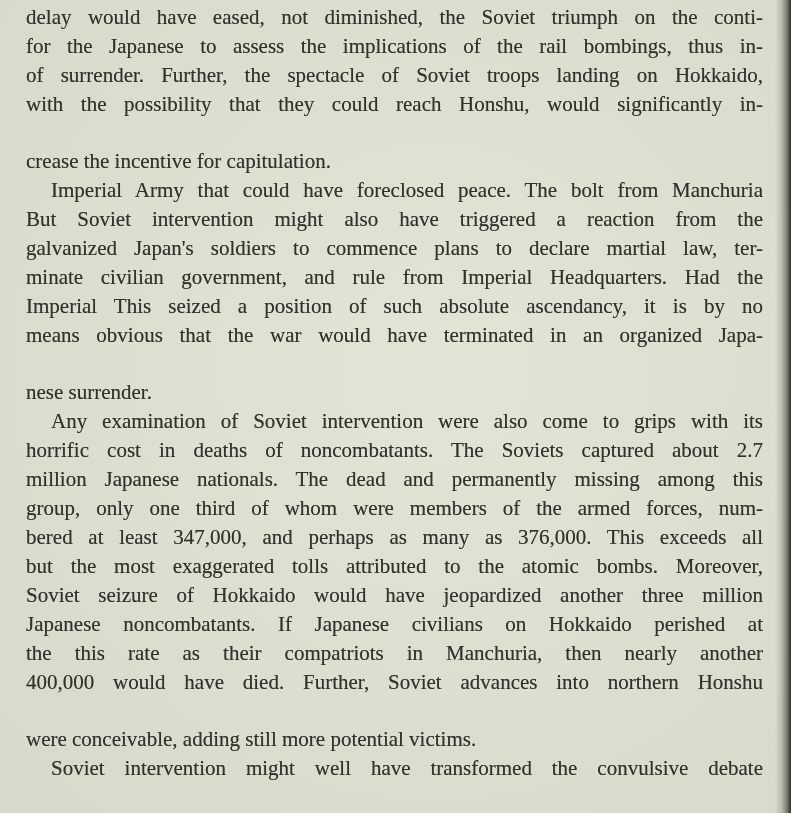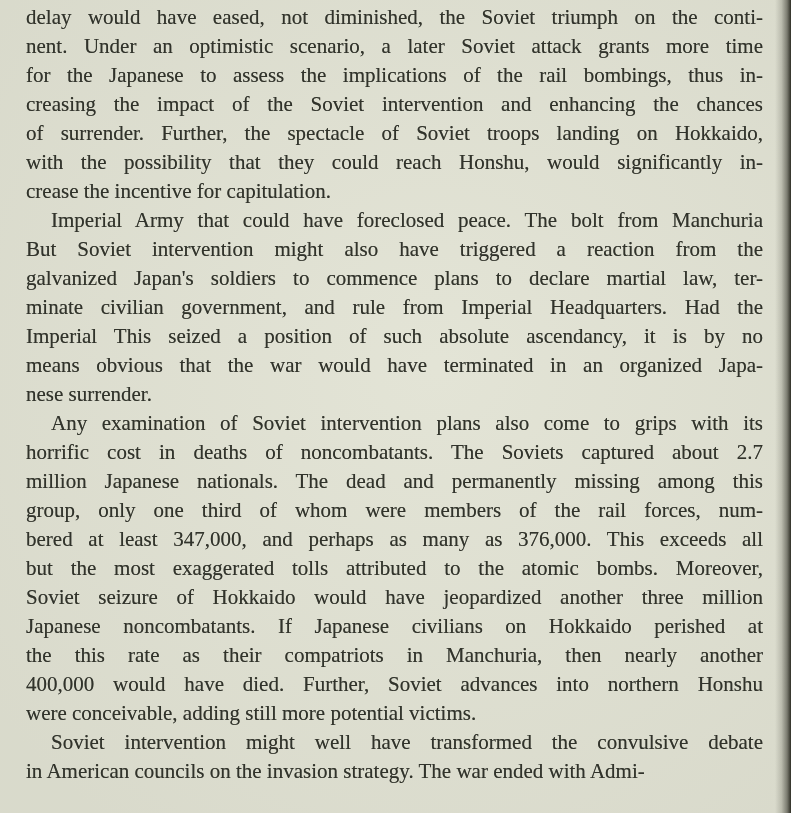--- a/index.html
+++ b/index.html
@@ -27,20 +27,21 @@
   .para { margin: 0; }
   .line {
     text-align: justify;
     text-align-last: justify;
     white-space: normal;
     text-shadow: 0 0 0.5px rgba(49,51,43,0.55);
   }
   .line.last {
     text-align: left;
     text-align-last: left;
+    margin-top: 28px;
   }
   .para.indent .line:first-child {
     text-indent: 25px;
   }
   .edge-shadow {
     position: absolute;
     top: 0;
     right: 0;
     width: 16px;
     height: 813px;
@@ -55,41 +56,39 @@
     );
   }
 </style>
 </head>
 <body>
 
 <div class="page">
   <div class="edge-shadow"></div>
 <div class="para">
       <div class="line">delay would have eased, not diminished, the Soviet triumph on the conti-</div>
-      <div class="line">nent. Under an optimistic scenario, a later Soviet attack grants more time</div>
       <div class="line">for the Japanese to assess the implications of the rail bombings, thus in-</div>
-      <div class="line">creasing the impact of the Soviet intervention and enhancing the chances</div>
       <div class="line">of surrender. Further, the spectacle of Soviet troops landing on Hokkaido,</div>
       <div class="line">with the possibility that they could reach Honshu, would significantly in-</div>
       <div class="line last">crease the incentive for capitulation.</div>
     </div>
     <div class="para indent">
       <div class="line">Imperial Army that could have foreclosed peace. The bolt from Manchuria</div>
       <div class="line">But Soviet intervention might also have triggered a reaction from the</div>
       <div class="line">galvanized Japan's soldiers to commence plans to declare martial law, ter-</div>
       <div class="line">minate civilian government, and rule from Imperial Headquarters. Had the</div>
       <div class="line">Imperial This seized a position of such absolute ascendancy, it is by no</div>
       <div class="line">means obvious that the war would have terminated in an organized Japa-</div>
       <div class="line last">nese surrender.</div>
     </div>
     <div class="para indent">
-      <div class="line">Any examination of Soviet intervention plans also come to grips with its</div>
+      <div class="line">Any examination of Soviet intervention were also come to grips with its</div>
       <div class="line">horrific cost in deaths of noncombatants. The Soviets captured about 2.7</div>
       <div class="line">million Japanese nationals. The dead and permanently missing among this</div>
-      <div class="line">group, only one third of whom were members of the rail forces, num-</div>
+      <div class="line">group, only one third of whom were members of the armed forces, num-</div>
       <div class="line">bered at least 347,000, and perhaps as many as 376,000. This exceeds all</div>
       <div class="line">but the most exaggerated tolls attributed to the atomic bombs. Moreover,</div>
       <div class="line">Soviet seizure of Hokkaido would have jeopardized another three million</div>
       <div class="line">Japanese noncombatants. If Japanese civilians on Hokkaido perished at</div>
       <div class="line">the this rate as their compatriots in Manchuria, then nearly another</div>
       <div class="line">400,000 would have died. Further, Soviet advances into northern Honshu</div>
       <div class="line last">were conceivable, adding still more potential victims.</div>
     </div>
     <div class="para indent">
       <div class="line">Soviet intervention might well have transformed the convulsive debate</div>

